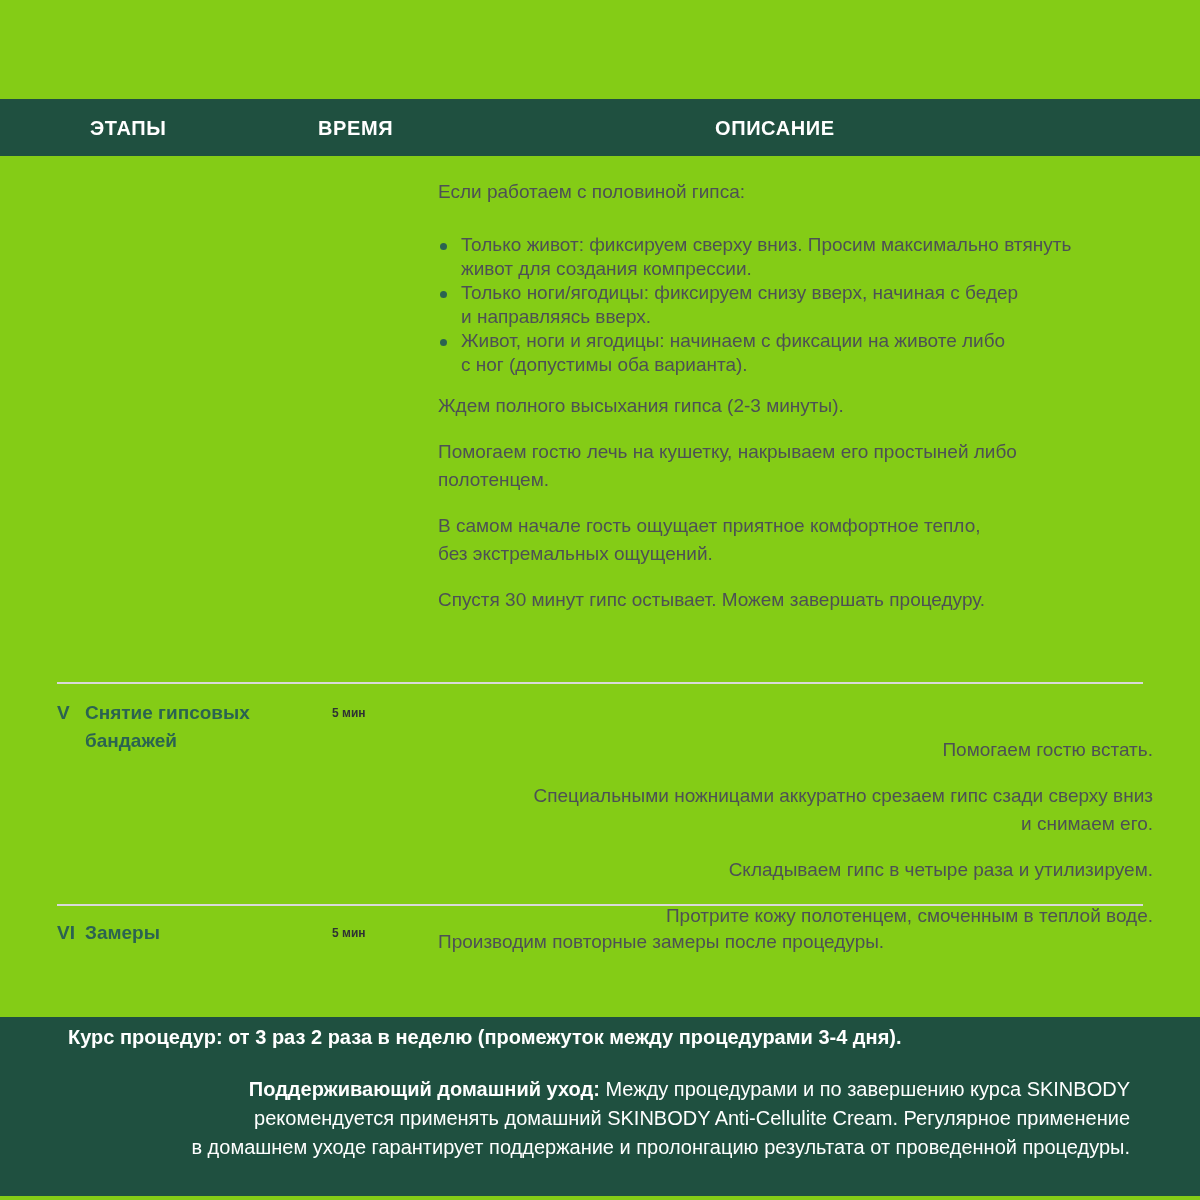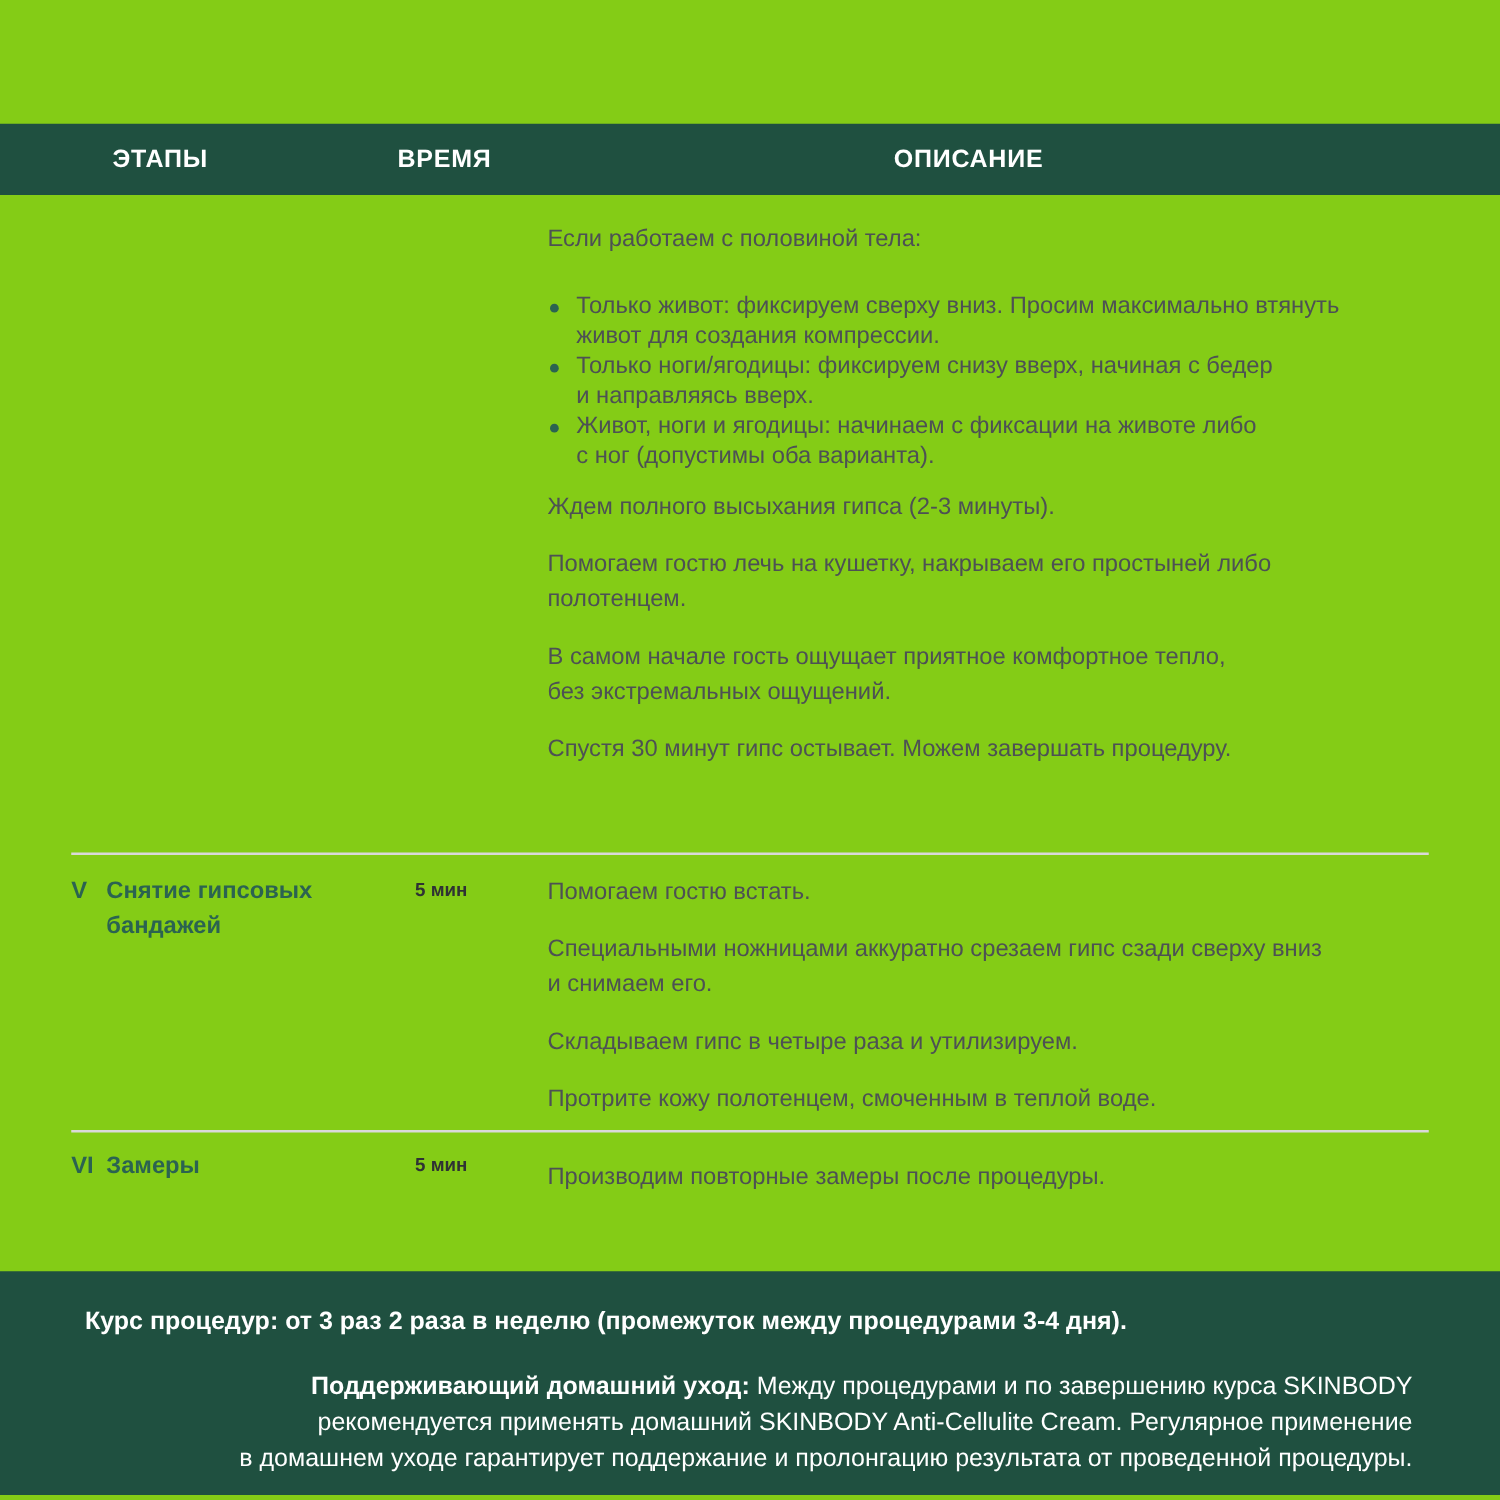--- a/index.html
+++ b/index.html
@@ -43,51 +43,51 @@
   
   .stage-cell {
     position: absolute; left: 57px; width: 250px;
     display: flex; color: #2b6351; font-weight: bold;
     font-size: 19px; line-height: 28px;
   }
   .stage-num { flex: 0 0 28px; }
   .stage-title { width: 190px; }
   .time-cell {
     position: absolute; left: 332px; width: 80px;
-    color: #2f3234; font-weight: bold; font-size: 15px; line-height: 28px;
+    color: #2f3234; font-weight: bold; font-size: 12px; line-height: 28px;
   }
 
   .divider {
     position: absolute; left: 57px; width: 1086px; height: 2px;
     background: #d9d9d9;
   }
 
   
   .footer {
     position: absolute; top: 1017px; left: 0; width: 1200px; height: 179px;
     background: #1f5040; color: #ffffff; box-sizing: border-box;
-    padding: 26px 70px 0 68px; font-size: 20px; line-height: 29px;
+    padding: 6px 70px 0 68px; font-size: 20px; line-height: 29px;
   }
   .footer-line1 { margin: 0 0 23px 0; font-weight: bold; }
   .footer-para { margin: 0; white-space: pre-line; text-align: right; }
   .footer-label { font-weight: bold; }
 </style>
 </head>
 <body>
 
 <div class="page">
 
   <div class="header-bar">
     <span class="hlabel stages">ЭТАПЫ</span>
     <span class="hlabel time">ВРЕМЯ</span>
     <span class="hlabel desc">ОПИСАНИЕ</span>
   </div>
 
   <div class="desc-col" style="top:178px;">
-    <p class="intro">Если работаем с половиной тела:</p>
+    <p class="intro">Если работаем с половиной гипса:</p>
     <ul class="bullets">
       <li>
         <span class="dot"></span>
         <span class="bullet-text">Только живот: фиксируем сверху вниз. Просим максимально втянуть
 живот для создания компрессии.</span>
       </li>
       <li>
         <span class="dot"></span>
         <span class="bullet-text">Только ноги/ягодицы: фиксируем снизу вверх, начиная с бедер
 и направляясь вверх.</span>
@@ -106,21 +106,21 @@
     <p class="para">Спустя 30 минут гипс остывает. Можем завершать процедуру.</p>
   </div>
 
   <div class="divider" style="top:682px;"></div>
 
   <div class="stage-cell" style="top:699px;">
     <span class="stage-num">V</span>
     <span class="stage-title">Снятие гипсовых бандажей</span>
   </div>
   <div class="time-cell" style="top:699px;">5 мин</div>
-  <div class="desc-col" style="top:700px;">
+  <div class="desc-col" style="top:736px;text-align:right;">
     <p class="para">Помогаем гостю встать.</p>
     <p class="para">Специальными ножницами аккуратно срезаем гипс сзади сверху вниз
 и снимаем его.</p>
     <p class="para">Складываем гипс в четыре раза и утилизируем.</p>
     <p class="para">Протрите кожу полотенцем, смоченным в теплой воде.</p>
   </div>
 
   <div class="divider" style="top:904px;"></div>
 
   <div class="stage-cell" style="top:919px;">

